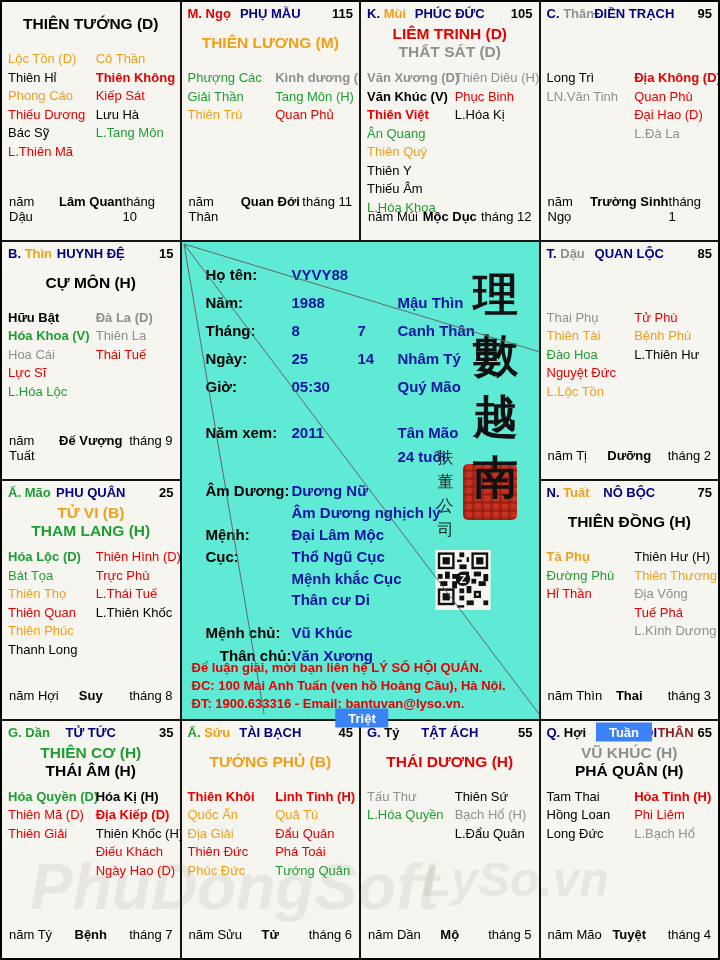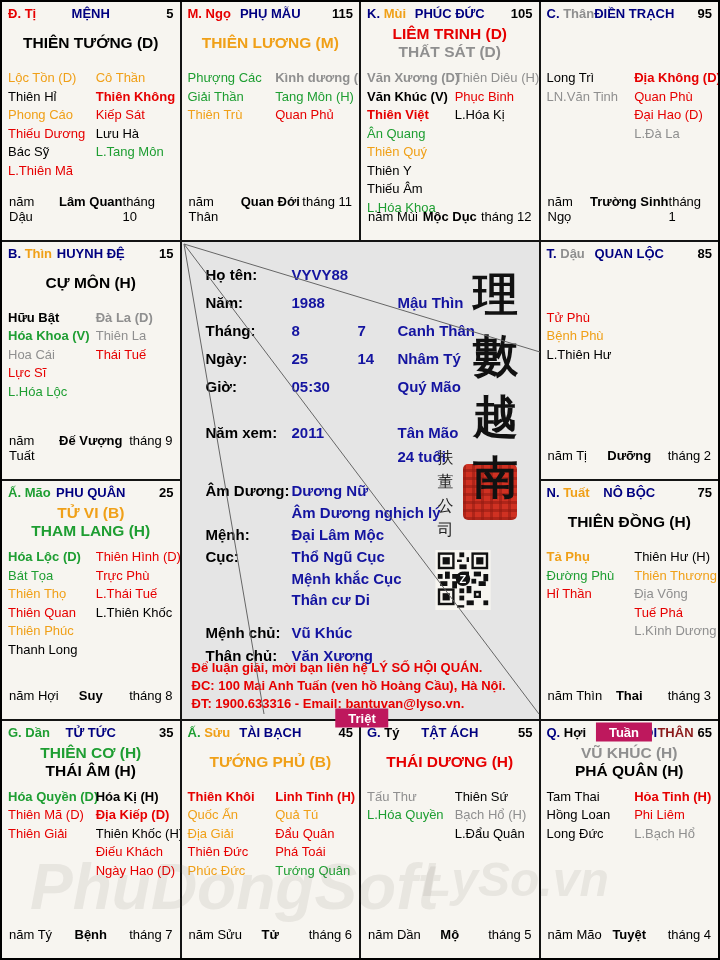--- a/index.html
+++ b/index.html
@@ -4,21 +4,21 @@
 <style>
   html,body{margin:0;padding:0;background:#fff;}
   .page{position:relative;width:720px;height:960px;box-sizing:border-box;border:2px solid #000;
         background:#f7f5f0;font-family:"Liberation Sans",sans-serif;color:#000;overflow:hidden;}
   .grid{display:grid;width:100%;height:100%;grid-template-rows:repeat(4,1fr);grid-template-columns:repeat(4,1fr);
         gap:2px;background:#141414;}
   .cell{position:relative;background:#f7f5f0;overflow:hidden;}
   .pos-ti{grid-area:1/1}.pos-ngo{grid-area:1/2}.pos-mui{grid-area:1/3}.pos-than{grid-area:1/4}
   .pos-thin{grid-area:2/1}.pos-dau{grid-area:2/4}.pos-mao{grid-area:3/1}.pos-tuat{grid-area:3/4}
   .pos-dan{grid-area:4/1}.pos-suu{grid-area:4/2}.pos-ty{grid-area:4/3}.pos-hoi{grid-area:4/4}
-  .center{grid-area:2/2/4/4;position:relative;background:#e5e5e5;}
+  .center{grid-area:2/2/4/4;position:relative;background:#5eead4;}
   .hdr{display:grid;grid-template-columns:1fr auto 1fr;align-items:center;padding:4px 6px 0 6px;font-size:13px;font-weight:bold;}
   .hdr .sb{justify-self:start;white-space:nowrap;}
   .hdr .palace{justify-self:center;color:#000080;letter-spacing:0px;white-space:nowrap;}
   .hdr .rt{justify-self:end;white-space:nowrap;}
   .hdr .extra{color:#8b1a1a;margin-right:4px;}
   .mains{height:38px;margin-top:3px;display:flex;flex-direction:column;justify-content:center;text-align:center;}
   .mains .m{font-size:15.5px;font-weight:bold;line-height:18px;white-space:nowrap;}
   .stars{display:flex;padding:0 6px;margin-top:7px;}
   .stars .col{width:53%;}
   .stars .col.r{width:47%;}
@@ -38,21 +38,21 @@
   .contact{position:absolute;left:10px;bottom:6px;color:#e60000;font-weight:bold;font-size:13px;line-height:18px;white-space:nowrap;}
   .calli{position:absolute;right:12px;top:22px;width:62px;text-align:center;}
   .calli .ch{font-family:"DejaVu Serif",serif;font-size:45px;line-height:61px;font-weight:bold;color:#111;position:relative;z-index:3;}
   .sealtxt{position:absolute;right:84px;top:204px;width:18px;text-align:center;z-index:3;}
   .sealtxt span{display:block;font-family:"DejaVu Serif",serif;font-size:16px;line-height:24px;color:#222;}
   .seal{position:absolute;right:22px;top:222px;width:54px;height:56px;background:#cf2212;border-radius:5px;z-index:2;opacity:.92;
         background-image:repeating-linear-gradient(0deg,rgba(140,10,0,.55) 0 3px,transparent 3px 8px),
                          repeating-linear-gradient(90deg,rgba(140,10,0,.55) 0 3px,transparent 3px 9px);}
   .qr{position:absolute;right:48px;top:308px;width:56px;height:60px;z-index:3;}
   .lines{position:absolute;left:0;top:0;pointer-events:none;z-index:4;}
-  .badge{position:absolute;transform:translate(-50%,-50%);background:#be185d;color:#fff;font-weight:bold;
+  .badge{position:absolute;transform:translate(-50%,-50%);background:#3b82f6;color:#fff;font-weight:bold;
          font-size:13px;padding:2px 13px;z-index:6;line-height:15px;}
   .wm{position:absolute;font-weight:bold;font-style:italic;color:rgba(110,100,88,.10);z-index:1;white-space:nowrap;}
   .wm1{left:28px;top:848px;font-size:64px;}
   .wm2{left:420px;top:850px;font-size:48px;}
 </style>
 </head>
 <body>
 
 <div class="page">
   <div class="grid">
@@ -233,20 +233,27 @@
     </div>
   </div>
       <div class="cell pos-dau">
     <div class="hdr">
       <span class="sb"><span class="stem bld c-navy">T.</span> <span class="branch bld c-gray">Dậu</span></span>
       <span class="palace">QUAN LỘC</span>
       <span class="rt"><span class="extra"></span><span class="num">85</span></span>
     </div>
     <div class="mains"></div>
     <div class="stars">
+      <div class="col l">
+            <div class="star c-gray">Thai Phụ</div>
+            <div class="star c-orange">Thiên Tài</div>
+            <div class="star c-green">Đào Hoa</div>
+            <div class="star c-red">Nguyệt Đức</div>
+            <div class="star c-orange">L.Lộc Tồn</div>
+          </div>
       <div class="col r">
             <div class="star c-red">Tử Phù</div>
             <div class="star c-orange">Bệnh Phù</div>
             <div class="star c-black">L.Thiên Hư</div>
           </div>
     </div>
     <div class="ftr">
       <span class="nam">năm Tị</span>
       <span class="stage">Dưỡng</span>
       <span class="thang">tháng 2</span>
@@ -360,25 +367,20 @@
             <div class="star c-red">Quan Phủ</div>
           </div>
     </div>
     <div class="ftr">
       <span class="nam">năm Thân</span>
       <span class="stage">Quan Đới</span>
       <span class="thang">tháng 11</span>
     </div>
   </div>
       <div class="cell pos-ti">
-    <div class="hdr">
-      <span class="sb"><span class="stem bld c-red">Đ.</span> <span class="branch bld c-red">Tị</span></span>
-      <span class="palace">MỆNH</span>
-      <span class="rt"><span class="extra"></span><span class="num">5</span></span>
-    </div>
     <div class="mains">
           <div class="m c-black">THIÊN TƯỚNG (D)</div>
         </div>
     <div class="stars">
       <div class="col l">
             <div class="star c-orange">Lộc Tồn (D)</div>
             <div class="star c-black">Thiên Hỉ</div>
             <div class="star c-orange">Phong Cáo</div>
             <div class="star c-red">Thiếu Dương</div>
             <div class="star c-black">Bác Sỹ</div>
@@ -495,21 +497,21 @@
             <span class="v1"></span>
             <span class="v2"></span>
             <span class="cc"></span>
           </div>
           <div class="irow" style="height: 23px;">
             <span class="lb">Mệnh chủ:</span>
             <span class="v1">Vũ Khúc</span>
             <span class="v2"></span>
             <span class="cc"></span>
           </div>
-          <div class="irow" style="height: 23px;">
+          <div class="irow" style="height: 23px; text-align: right;">
             <span class="lb">Thân chủ:</span>
             <span class="v1">Văn Xương</span>
             <span class="v2"></span>
             <span class="cc"></span>
           </div>
         </div>
       <div class="calli" id="calli">
           <div class="ch">理</div>
           <div class="ch">數</div>
           <div class="ch">越</div>

